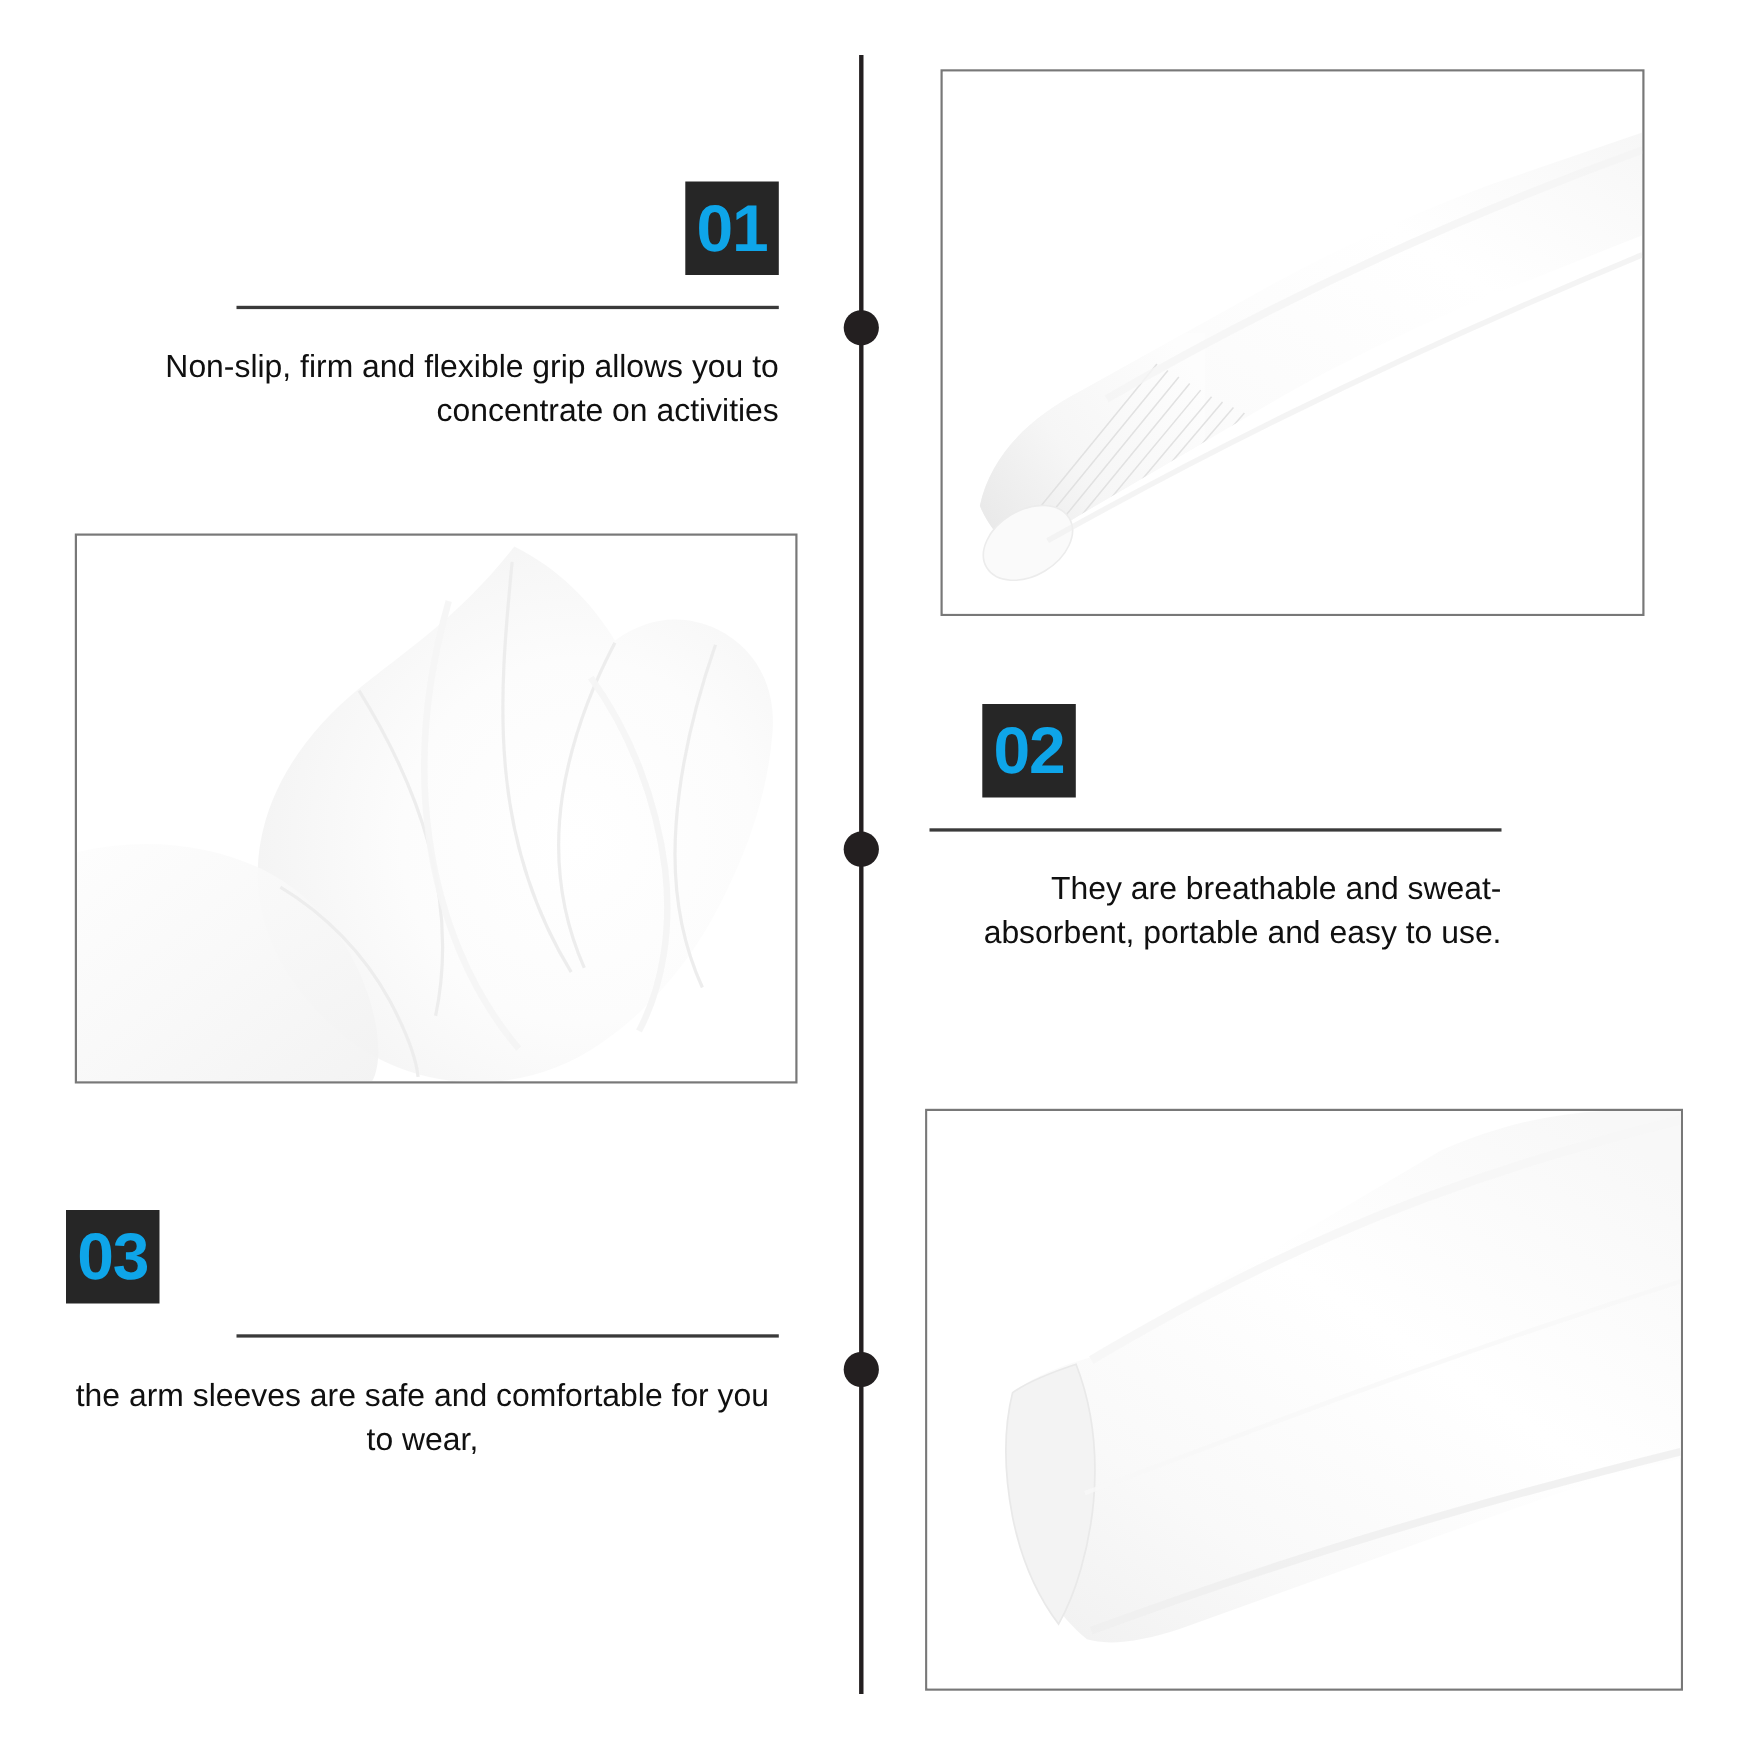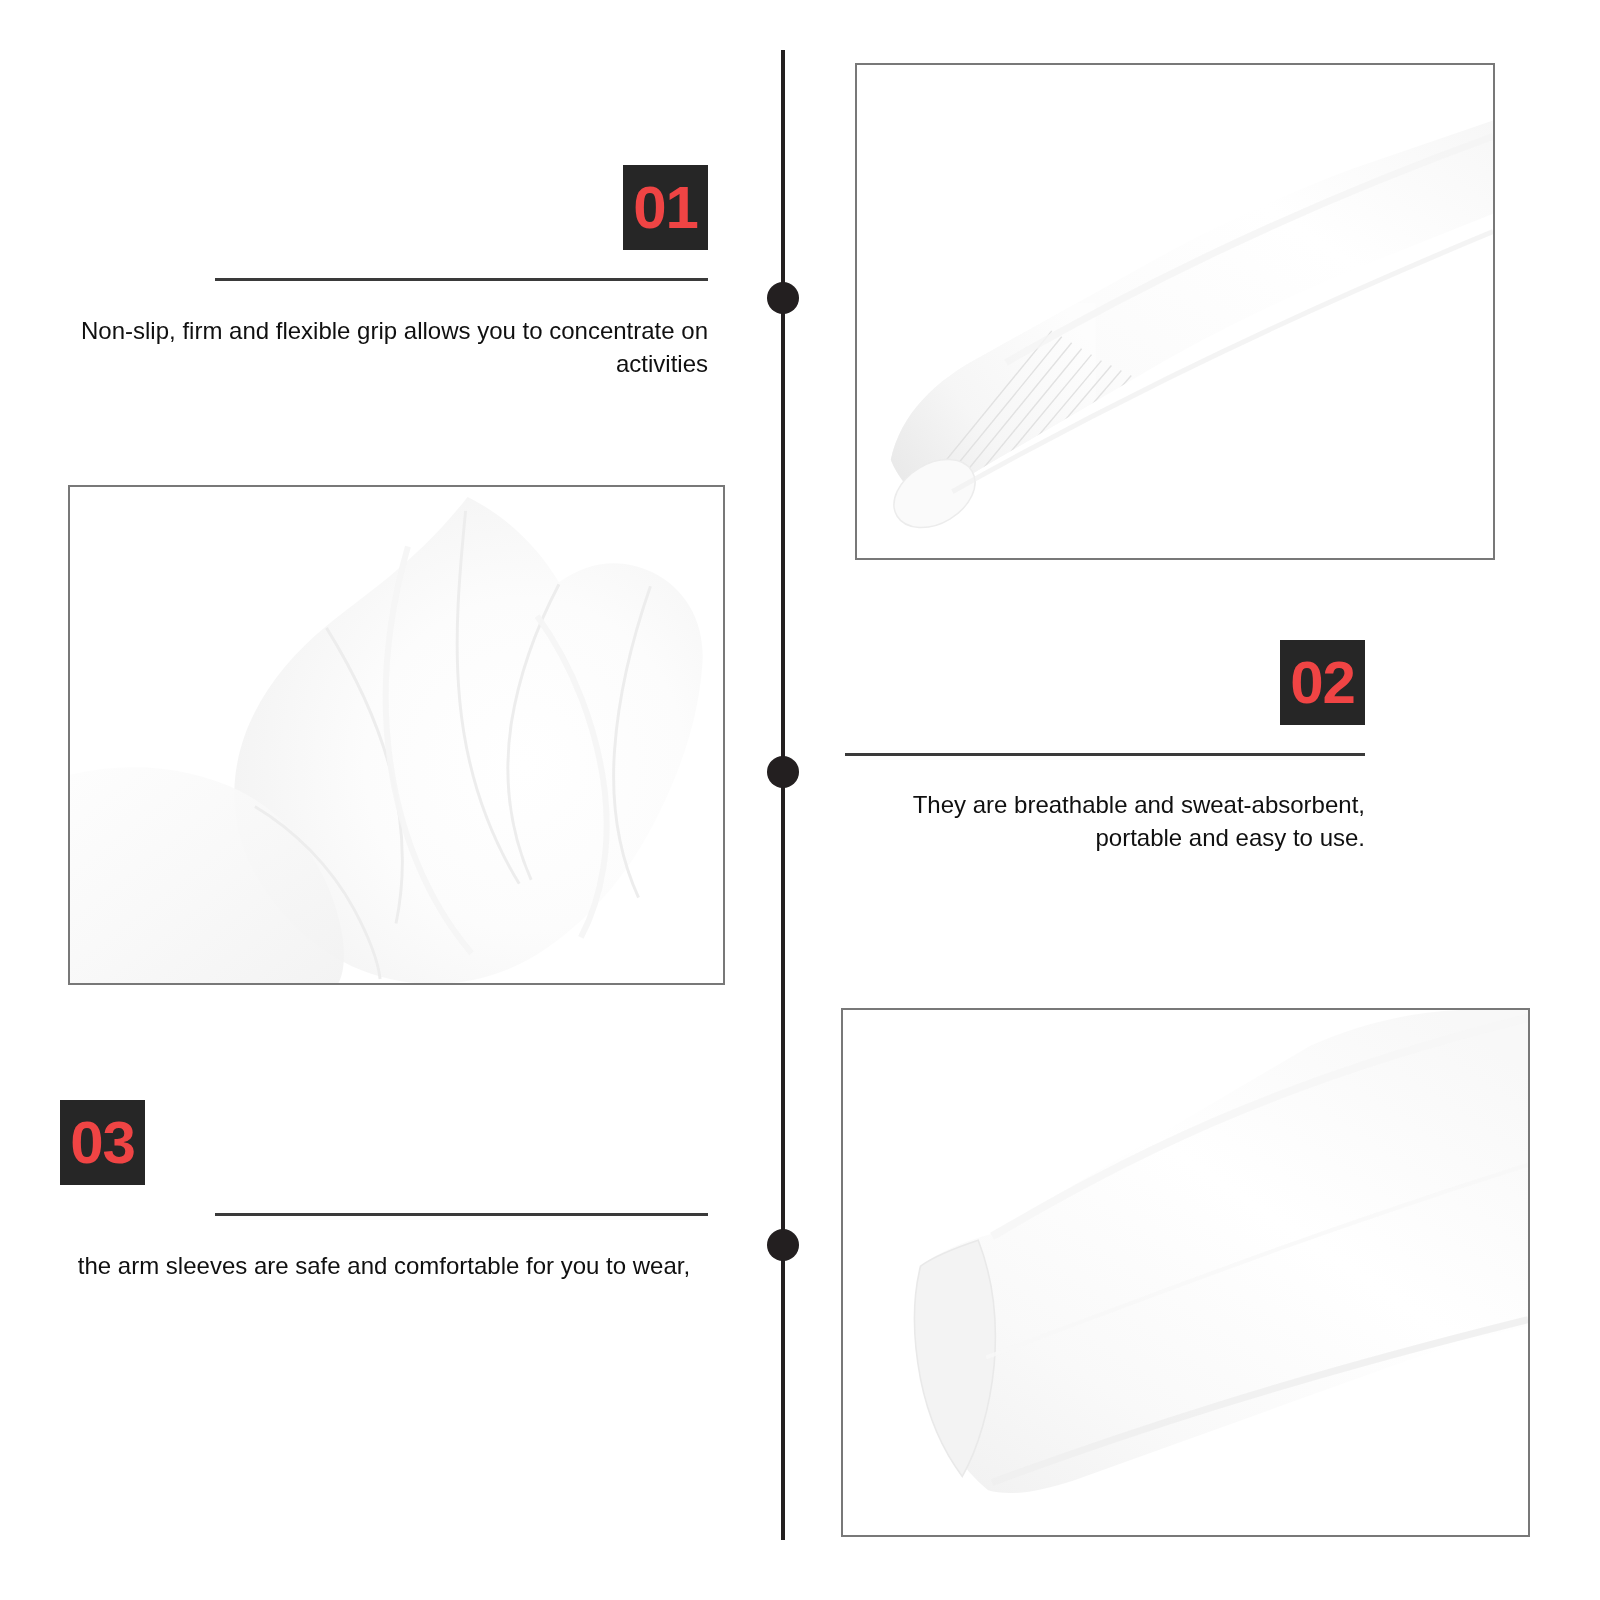--- a/index.html
+++ b/index.html
@@ -41,48 +41,48 @@
   .dot-2 { top: 756px; }
   .dot-3 { top: 1229px; }
 
   
   .step { position: absolute; }
 
   .badge {
     width: 85px;
     height: 85px;
     background: #262626;
-    color: #ef4444;
+    color: #0ea5e9;
     font-size: 60px;
     font-weight: bold;
     line-height: 85px;
     text-align: center;
     letter-spacing: -1px;
     font-family: "Liberation Sans", "DejaVu Sans", sans-serif;
   }
   .rule {
     height: 3px;
     background: #3a3a3a;
   }
   .step-text {
-    font-size: 24px;
+    font-size: 29px;
     line-height: 1.38;
     color: #101010;
     font-weight: 400;
   }
 
   
   .step-1 { left: 60px; top: 165px; width: 648px; }
   .step-1 .badge-row { display: flex; justify-content: flex-end; }
   .step-1 .rule { margin-top: 28px; margin-left: 155px; }
   .step-1 .step-text { margin-top: 33px; text-align: right; }
 
   
   .step-2 { left: 845px; top: 640px; width: 520px; }
-  .step-2 .badge-row { display: flex; justify-content: flex-end; margin-left: 48px; }
+  .step-2 .badge-row { display: flex; justify-content: flex-start; margin-left: 48px; }
   .step-2 .rule { margin-top: 28px; }
   .step-2 .step-text { margin-top: 32px; text-align: right; }
 
   
   .step-3 { left: 60px; top: 1100px; width: 648px; }
   .step-3 .badge-row { display: flex; }
   .step-3 .rule { margin-top: 28px; margin-left: 155px; }
   .step-3 .step-text { margin-top: 33px; text-align: center; }
 
   

